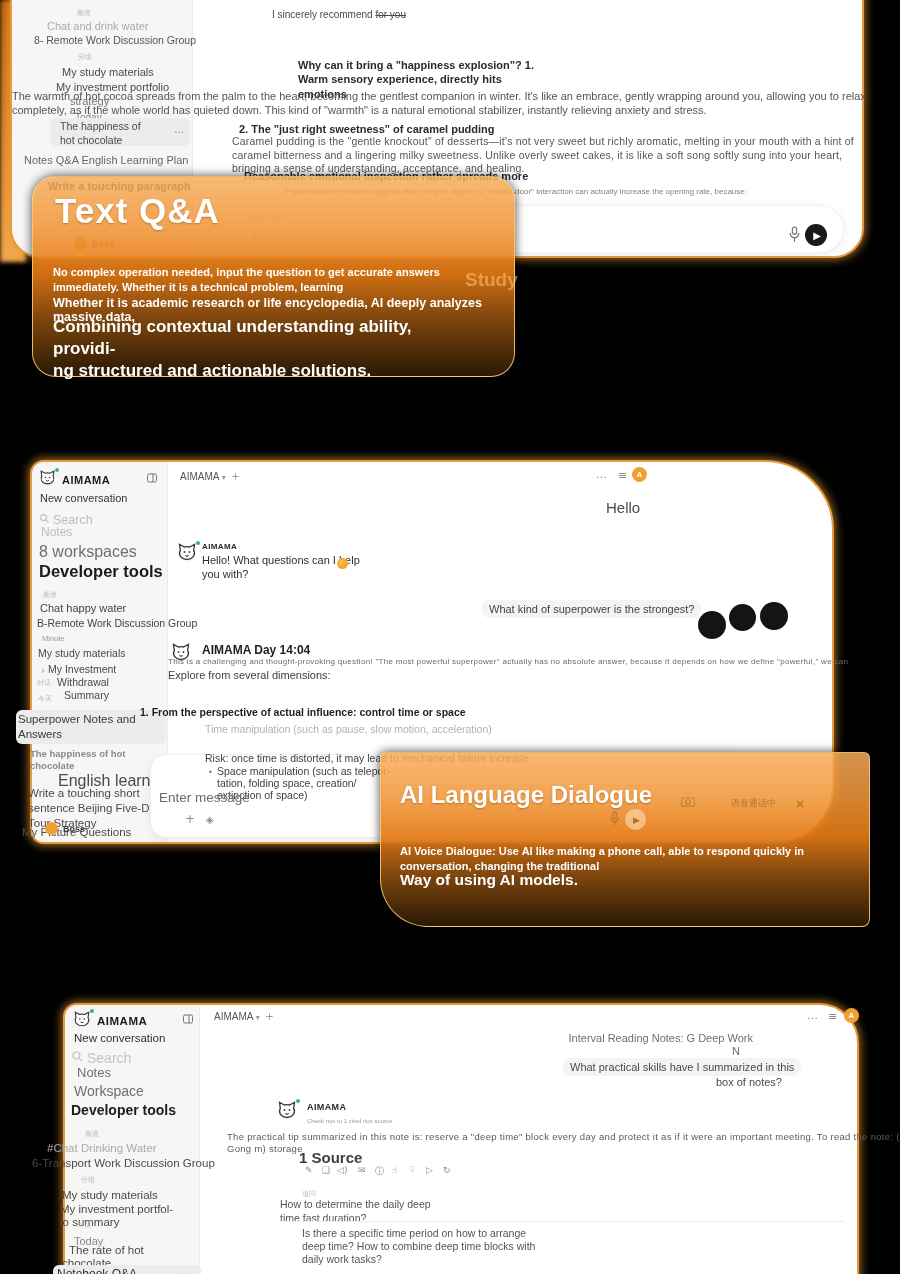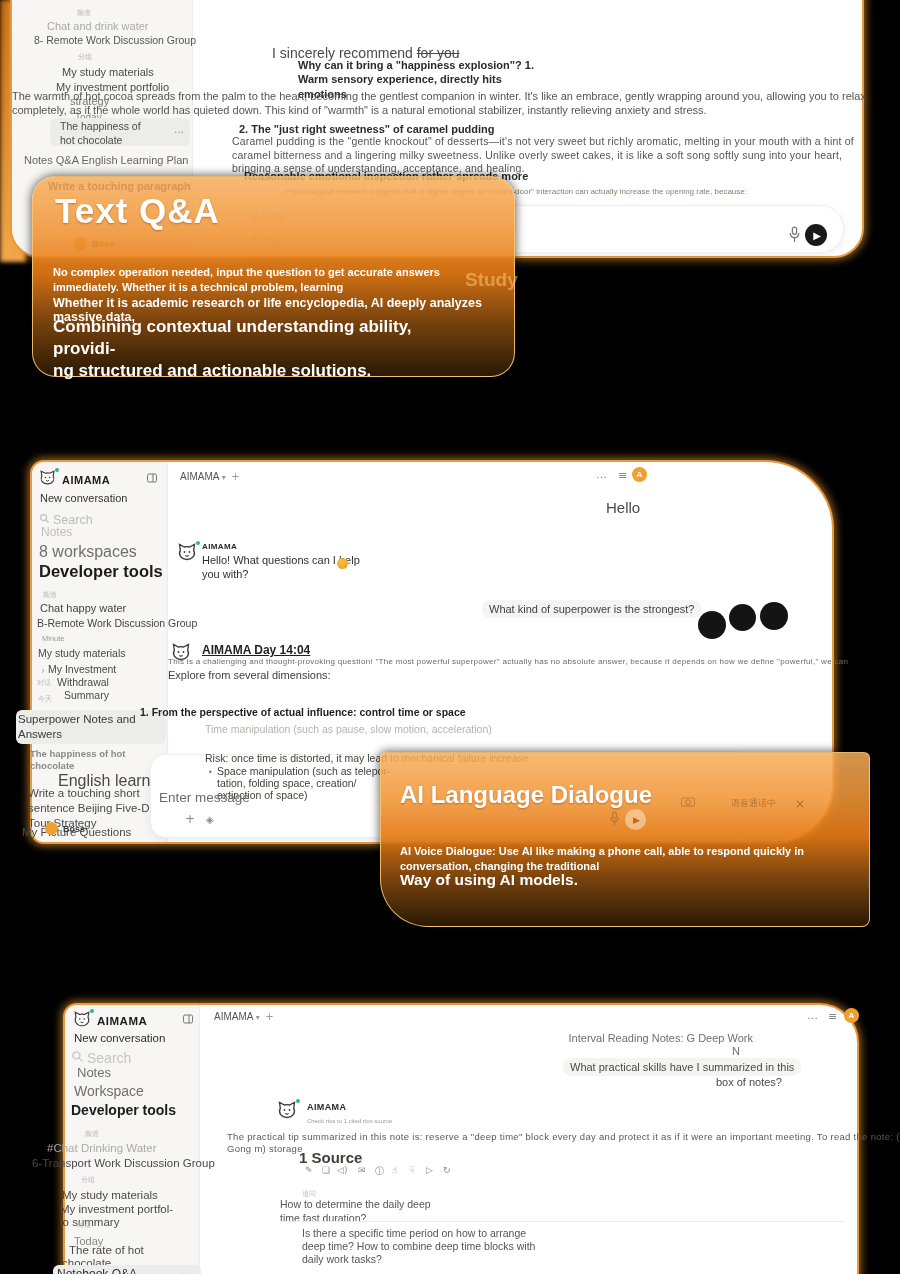--- a/index.html
+++ b/index.html
@@ -49,21 +49,21 @@
     <div class="tx" style="left:50px;top:67px;font-size:11px;color:#4a4a4a;">My study materials</div>
     <div class="tx" style="left:44px;top:82px;font-size:11px;color:#4a4a4a;">My investment portfolio</div>
     <div class="tx" style="left:58px;top:96px;font-size:11px;color:#777;">strategy</div>
     <div class="tx" style="left:63px;top:113px;font-size:10px;color:#888;">Today</div>
     <div class="selbg" style="left:38px;top:120px;width:140px;height:28px;"></div>
     <div class="tx" style="left:48px;top:122px;width:95px;font-size:10.5px;color:#4a4a4a;">The happiness of hot chocolate</div>
     <div class="tx glyph" style="left:162px;top:125px;font-size:10px;color:#888;">…</div>
     <div class="tx" style="left:12px;top:155px;font-size:11px;color:#666;">Notes Q&amp;A English Learning Plan</div>
     <div class="tx b" style="left:36px;top:181px;font-size:11px;color:#222;">Write a touching paragraph</div>
 
-    <div class="tx" style="left:260px;top:10px;font-size:14px;color:#4a4a4a;margin-top:36px;">
+    <div class="tx" style="left:260px;top:10px;font-size:10px;color:#4a4a4a;">
       <span>I sincerely recommend </span><span style="text-decoration:line-through;">for you</span>
     </div>
     <div class="tx b" style="left:286px;top:60px;width:245px;font-size:11px;color:#2a2a2a;">Why can it bring a "happiness explosion"? 1. Warm sensory experience, directly hits emotions</div>
     <div class="tx" style="left:0px;top:91px;width:880px;font-size:11px;color:#555;">The warmth of hot cocoa spreads from the palm to the heart, becoming the gentlest companion in winter. It's like an embrace, gently wrapping around you, allowing you to relax completely, as if the whole world has quieted down. This kind of "warmth" is a natural emotional stabilizer, instantly relieving anxiety and stress.</div>
     <div class="tx b" style="left:227px;top:124px;font-size:11px;color:#2a2a2a;">2. The "just right sweetness" of caramel pudding</div>
     <div class="tx" style="left:220px;top:137px;width:632px;font-size:10.5px;color:#555;letter-spacing:0.2px;">Caramel pudding is the "gentle knockout" of desserts—it's not very sweet but richly aromatic, melting in your mouth with a hint of caramel bitterness and a lingering milky sweetness. Unlike overly sweet cakes, it is like a soft song softly sung into your heart, bringing a sense of understanding, acceptance, and healing.</div>
     <div class="tx b" style="left:232px;top:171px;font-size:11px;color:#2a2a2a;">Reasonable emotional inspection rather spreads more</div>
     <div class="tx" style="left:273px;top:189px;font-size:8px;color:#8a7f6a;">Psychological research suggests that a higher degree of "closed-door" interaction can actually increase the opening rate, because:</div>
 
     <div class="inputbar" style="left:215px;top:207px;width:615px;height:46px;"></div>
@@ -169,21 +169,21 @@
     <div class="dot" style="left:666px;top:149px;width:28px;height:28px;"></div>
     <div class="dot" style="left:697px;top:142px;width:27px;height:27px;"></div>
     <div class="dot" style="left:728px;top:140px;width:28px;height:28px;"></div>
 
     <svg class="catlogo" style="left:139px;top:180px;" width="20" height="20" viewBox="0 0 24 24">
       <path d="M4 10 L3 3 L9 6 Q12 5 15 6 L21 3 L20 10 Q22 13 20 17 Q17 21 12 21 Q7 21 4 17 Q2 13 4 10 Z" fill="#fff" stroke="#3a3a3a" stroke-width="1.6"></path>
       <circle cx="9" cy="12" r="1.1" fill="#3a3a3a"></circle>
         <circle cx="15" cy="12" r="1.1" fill="#3a3a3a"></circle>
       <path d="M10 16 Q12 18 14 16" stroke="#3a3a3a" fill="none" stroke-width="1.3"></path>
     </svg>
-    <div class="tx b" style="left:170px;top:181px;font-size:12px;color:#1f1f1f;text-decoration:underline;">AIMAMA Day 14:04</div>
+    <div class="tx b" style="left:170px;top:181px;font-size:12px;color:#1f1f1f;">AIMAMA Day 14:04</div>
     <div class="tx" style="left:136px;top:195px;width:760px;font-size:8px;color:#6a6a68;letter-spacing:0.3px;">This is a challenging and thought-provoking question! "The most powerful superpower" actually has no absolute answer, because it depends on how we define "powerful," we can</div>
     <div class="tx" style="left:136px;top:206px;font-size:11px;color:#3f3f3d;text-align:right;">Explore from several dimensions:</div>
     <div class="tx b" style="left:108px;top:244px;font-size:10.5px;color:#1f1f1f;">1. From the perspective of actual influence: control time or space</div>
 
     <div class="inputbar" style="left:118px;top:292px;width:600px;height:82px;border-radius:16px;box-shadow:0 3px 10px rgba(0,0,0,0.07);"></div>
 
     <div class="tx" style="left:173px;top:261px;font-size:10.5px;color:#b2b2b0;z-index:3;">Time manipulation (such as pause, slow motion, acceleration)</div>
     <div class="tx" style="left:173px;top:290px;font-size:10.5px;color:#3f3f3d;z-index:3;">Risk: once time is distorted, it may lead to mechanical failure increase</div>
     <div class="tx glyph" style="left:176px;top:306px;font-size:8px;color:#777;z-index:3;">•</div>
     <div class="tx" style="left:185px;top:303px;font-size:10.5px;color:#3f3f3d;z-index:3;">Space manipulation (such as telepor-</div>

